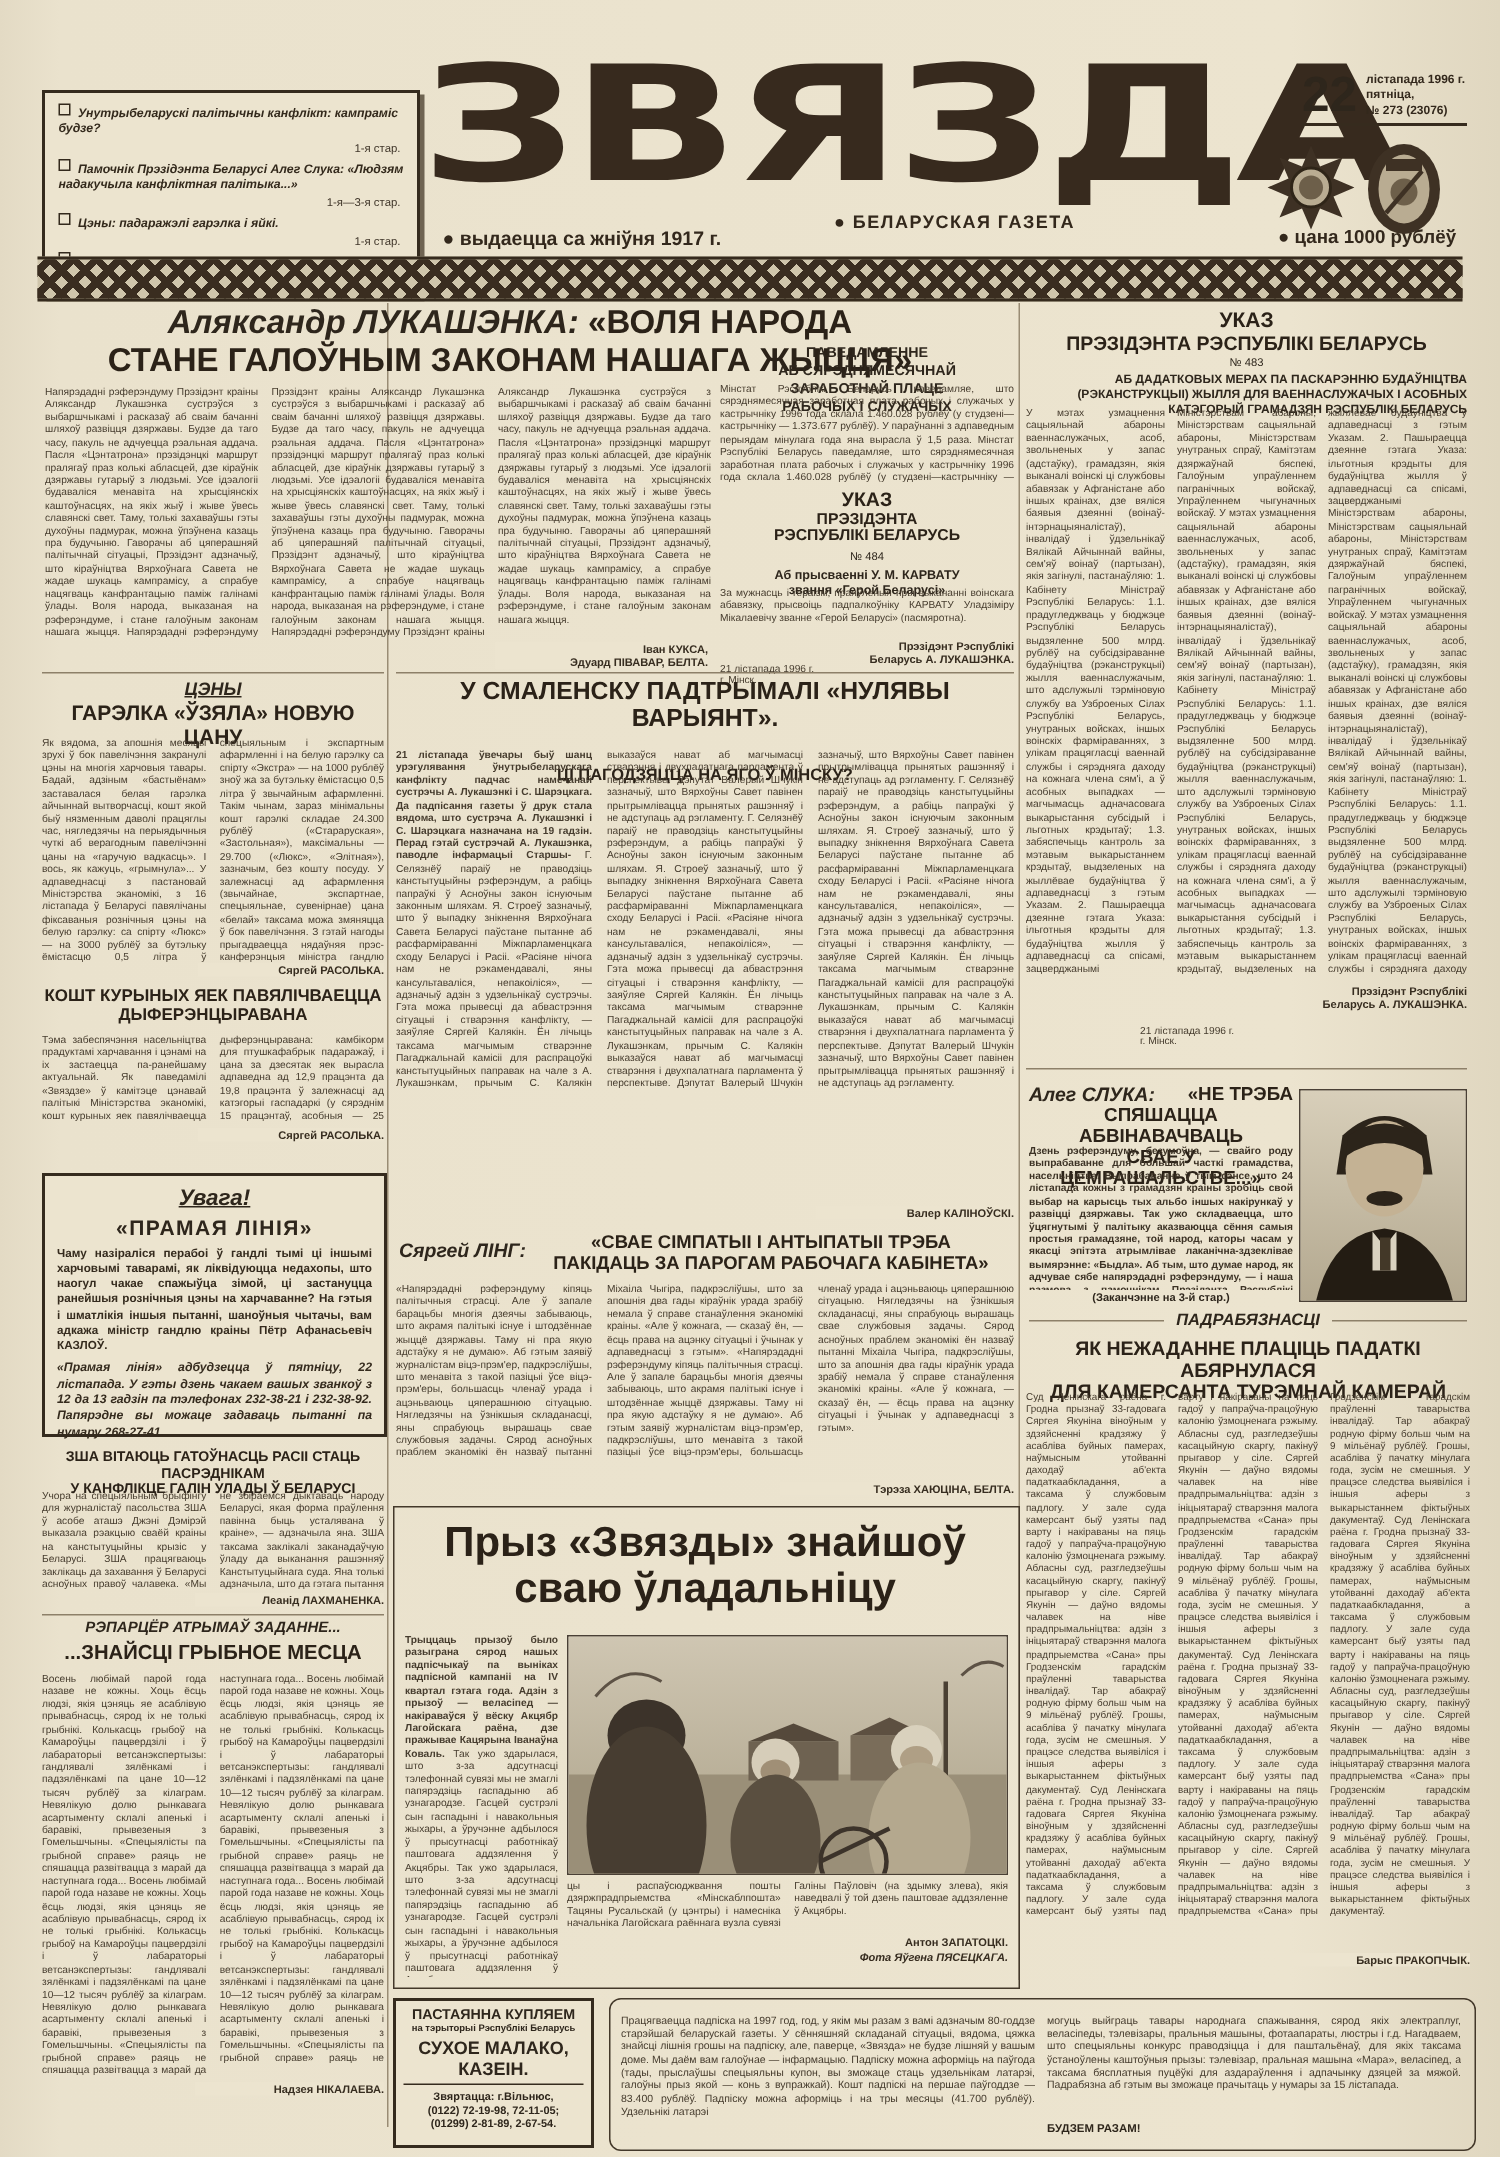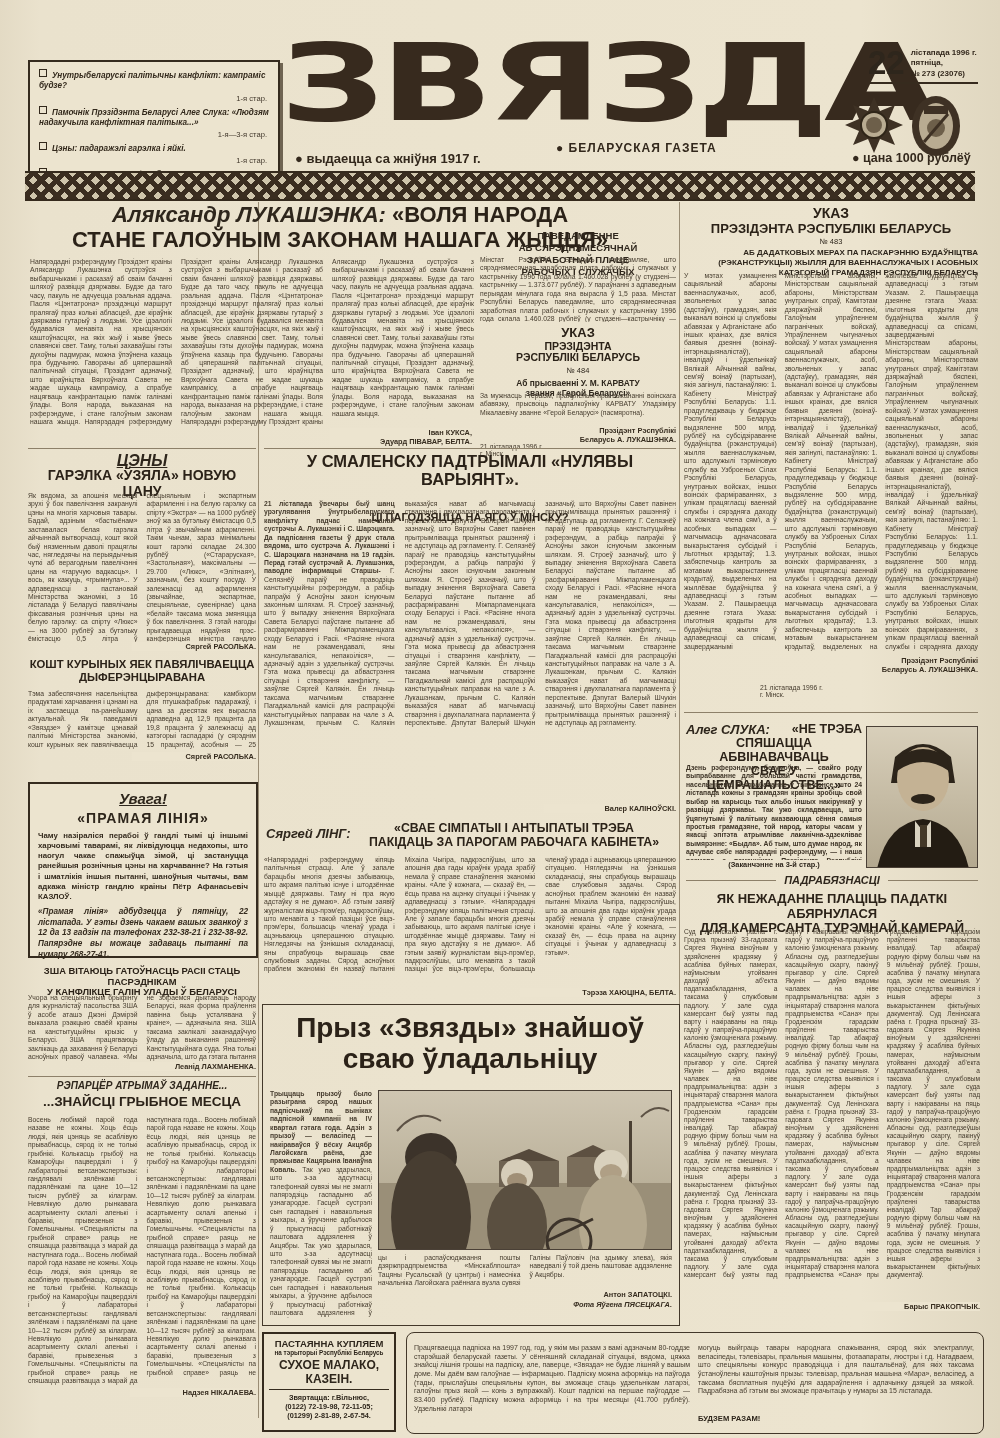--- a/index.html
+++ b/index.html
@@ -118,21 +118,21 @@
     <div class="b" style="font-size:8px;line-height:1.25;margin-top:2px;text-align:right;">АБ ДАДАТКОВЫХ МЕРАХ ПА ПАСКАРЭННЮ БУДАЎНІЦТВА (РЭКАНСТРУКЦЫІ) ЖЫЛЛЯ ДЛЯ ВАЕННАСЛУЖАЧЫХ І АСОБНЫХ КАТЭГОРЫЙ ГРАМАДЗЯН РЭСПУБЛІКІ БЕЛАРУСЬ</div>
   </div>
   <div class="abs body-text cols3" style="left:684px;top:272px;width:294px;height:382px;column-gap:8px;">У мэтах узмацнення сацыяльнай абароны ваеннаслужачых, асоб, звольненых у запас (адстаўку), грамадзян, якія выканалі воінскі ці службовы абавязак у Афганістане або іншых краінах, дзе вяліся баявыя дзеянні (воінаў-інтэрнацыяналістаў), інвалідаў і ўдзельнікаў Вялікай Айчыннай вайны, сем'яў воінаў (партызан), якія загінулі, пастанаўляю: 1. Кабінету Міністраў Рэспублікі Беларусь: 1.1. прадугледжваць у бюджэце Рэспублікі Беларусь выдзяленне 500 млрд. рублёў на субсідзіраванне будаўніцтва (рэканструкцыі) жылля ваеннаслужачым, што адслужылі тэрміновую службу ва Узброеных Сілах Рэспублікі Беларусь, унутраных войсках, іншых воінскіх фарміраваннях, з улікам працягласці ваеннай службы і сярэдняга даходу на кожнага члена сям'і, а ў асобных выпадках — магчымасць адначасовага выкарыстання субсідый і льготных крэдытаў; 1.3. забяспечыць кантроль за мэтавым выкарыстаннем крэдытаў, выдзеленых на жыллёвае будаўніцтва ў адпаведнасці з гэтым Указам. 2. Пашыраецца дзеянне гэтага Указа: ільготныя крэдыты для будаўніцтва жылля ў адпаведнасці са спісамі, зацверджанымі Міністэрствам абароны, Міністэрствам сацыяльнай абароны, Міністэрствам унутраных спраў, Камітэтам дзяржаўнай бяспекі, Галоўным упраўленнем пагранічных войскаў, Упраўленнем чыгуначных войскаў. У мэтах узмацнення сацыяльнай абароны ваеннаслужачых, асоб, звольненых у запас (адстаўку), грамадзян, якія выканалі воінскі ці службовы абавязак у Афганістане або іншых краінах, дзе вяліся баявыя дзеянні (воінаў-інтэрнацыяналістаў), інвалідаў і ўдзельнікаў Вялікай Айчыннай вайны, сем'яў воінаў (партызан), якія загінулі, пастанаўляю: 1. Кабінету Міністраў Рэспублікі Беларусь: 1.1. прадугледжваць у бюджэце Рэспублікі Беларусь выдзяленне 500 млрд. рублёў на субсідзіраванне будаўніцтва (рэканструкцыі) жылля ваеннаслужачым, што адслужылі тэрміновую службу ва Узброеных Сілах Рэспублікі Беларусь, унутраных войсках, іншых воінскіх фарміраваннях, з улікам працягласці ваеннай службы і сярэдняга даходу на кожнага члена сям'і, а ў асобных выпадках — магчымасць адначасовага выкарыстання субсідый і льготных крэдытаў; 1.3. забяспечыць кантроль за мэтавым выкарыстаннем крэдытаў, выдзеленых на жыллёвае будаўніцтва ў адпаведнасці з гэтым Указам. 2. Пашыраецца дзеянне гэтага Указа: ільготныя крэдыты для будаўніцтва жылля ў адпаведнасці са спісамі, зацверджанымі Міністэрствам абароны, Міністэрствам сацыяльнай абароны, Міністэрствам унутраных спраў, Камітэтам дзяржаўнай бяспекі, Галоўным упраўленнем пагранічных войскаў, Упраўленнем чыгуначных войскаў. У мэтах узмацнення сацыяльнай абароны ваеннаслужачых, асоб, звольненых у запас (адстаўку), грамадзян, якія выканалі воінскі ці службовы абавязак у Афганістане або іншых краінах, дзе вяліся баявыя дзеянні (воінаў-інтэрнацыяналістаў), інвалідаў і ўдзельнікаў Вялікай Айчыннай вайны, сем'яў воінаў (партызан), якія загінулі, пастанаўляю: 1. Кабінету Міністраў Рэспублікі Беларусь: 1.1. прадугледжваць у бюджэце Рэспублікі Беларусь выдзяленне 500 млрд. рублёў на субсідзіраванне будаўніцтва (рэканструкцыі) жылля ваеннаслужачым, што адслужылі тэрміновую службу ва Узброеных Сілах Рэспублікі Беларусь, унутраных войсках, іншых воінскіх фарміраваннях, з улікам працягласці ваеннай службы і сярэдняга даходу на кожнага члена сям'і, а ў асобных выпадках — магчымасць адначасовага выкарыстання субсідый і льготных крэдытаў; 1.3. забяспечыць кантроль за мэтавым выкарыстаннем крэдытаў, выдзеленых на жыллёвае будаўніцтва ў адпаведнасці з гэтым Указам. 2. Пашыраецца дзеянне гэтага Указа: ільготныя крэдыты для будаўніцтва жылля ў адпаведнасці са спісамі, зацверджанымі Міністэрствам абароны, Міністэрствам сацыяльнай абароны, Міністэрствам унутраных спраў, Камітэтам дзяржаўнай бяспекі, Галоўным упраўленнем пагранічных войскаў, Упраўленнем чыгуначных войскаў.</div>
   <div class="abs sig pre" style="left:836px;top:656px;width:142px;">Прэзідэнт Рэспублікі
 Беларусь А. ЛУКАШЭНКА.</div>
   <div class="abs pre" style="left:760px;top:684px;width:120px;font-size:6.8px;color:#463c2e;">21 лістапада 1996 г.
 г. Мінск.</div>
   <div class="abs hrule" style="left:684px;top:712px;width:294px;"></div>
 
   <div class="abs hrule" style="left:28px;top:448px;width:228px;"></div>
-  <div class="abs ctr b i" style="left:28px;top:452px;width:228px;font-size:16px;text-decoration:underline;">ЦЭНЫ</div>
+  <div class="abs ctr b i" style="left:28px;top:452px;width:228px;font-size:12px;text-decoration:underline;">ЦЭНЫ</div>
   <div class="abs ctr headline" style="left:28px;top:468px;width:228px;font-size:14px;">ГАРЭЛКА «ЎЗЯЛА» НОВУЮ ЦАНУ</div>
   <div class="abs body-text cols2" style="left:28px;top:492px;width:228px;height:158px;">Як вядома, за апошнія месяцы зрухі ў бок павелічэння закранулі цэны на многія харчовыя тавары. Бадай, адзіным «бастыёнам» заставалася белая гарэлка айчыннай вытворчасці, кошт якой быў нязменным даволі працяглы час, нягледзячы на перыядычныя чуткі аб верагодным павелічэнні цаны на «гаручую вадкасць». І вось, як кажуць, «грымнула»... У адпаведнасці з пастановай Міністэрства эканомікі, з 16 лістапада ў Беларусі павялічаны фіксаваныя рознічныя цэны на белую гарэлку: са спірту «Люкс» — на 3000 рублёў за бутэльку ёмістасцю 0,5 літра ў спецыяльным і экспартным афармленні і на белую гарэлку са спірту «Экстра» — на 1000 рублёў зноў жа за бутэльку ёмістасцю 0,5 літра ў звычайным афармленні. Такім чынам, зараз мінімальны кошт гарэлкі складае 24.300 рублёў («Стараруская», «Застольная»), максімальны — 29.700 («Люкс», «Элітная»), зазначым, без кошту посуду. У залежнасці ад афармлення (звычайнае, экспартнае, спецыяльнае, сувенірнае) цана «белай» таксама можа змяняцца ў бок павелічэння. З гэтай нагоды прыгадваецца нядаўняя прэс-канферэнцыя міністра гандлю спадара Казлова з журналістамі, дзе кіраўнік гэтага міністэрства заявіў, што абвальнага павелічэння кошту цэн на харчаванне не будзе, але разам з тым ён, гаворачы ў прыватнасці аб магчымым росце кошту гарэлкі, адзначыў, што яе «мяккае» павелічэнне на 100—300 рублёў кожны тыдзень таксама не лепшым чынам паўплывае на насельніцтва.</div>
   <div class="abs sig" style="left:132px;top:642px;width:124px;background:#ece4cf;">Сяргей РАСОЛЬКА.</div>
 
   <div class="abs ctr headline pre" style="left:28px;top:658px;width:228px;font-size:11.3px;">КОШТ КУРЫНЫХ ЯЕК ПАВЯЛІЧВАЕЦЦА
 ДЫФЕРЭНЦЫРАВАНА</div>
   <div class="abs body-text cols2" style="left:28px;top:690px;width:228px;height:62px;">Тэма забеспячэння насельніцтва прадуктамі харчавання і цэнамі на іх застаецца па-ранейшаму актуальнай. Як паведамілі «Звяздзе» ў камітэце цэнавай палітыкі Міністэрства эканомікі, кошт курыных яек павялічваецца дыферэнцыравана: камбікорм для птушкафабрык падаражаў, і цана за дзесятак яек вырасла адпаведна ад 12,9 працэнта да 19,8 працэнта ў залежнасці ад катэгорыі гаспадаркі (у сярэднім 15 працэнтаў, асобныя — 25 працэнтаў). Тэма забеспячэння насельніцтва прадуктамі харчавання і цэнамі на іх застаецца па-ранейшаму актуальнай. Як паведамілі «Звяздзе» ў камітэце цэнавай палітыкі Міністэрства эканомікі, кошт курыных яек павялічваецца дыферэнцыравана: камбікорм для птушкафабрык падаражаў, і цана за дзесятак яек вырасла адпаведна ад 12,9 працэнта да 19,8 працэнта ў залежнасці ад катэгорыі гаспадаркі (у сярэднім 15 працэнтаў, асобныя — 25 працэнтаў).</div>
   <div class="abs sig" style="left:132px;top:752px;width:124px;background:#ece4cf;">Сяргей РАСОЛЬКА.</div>
 
   <div class="abs box" style="left:28px;top:782px;width:230px;height:176px;padding:6px 8px;">

